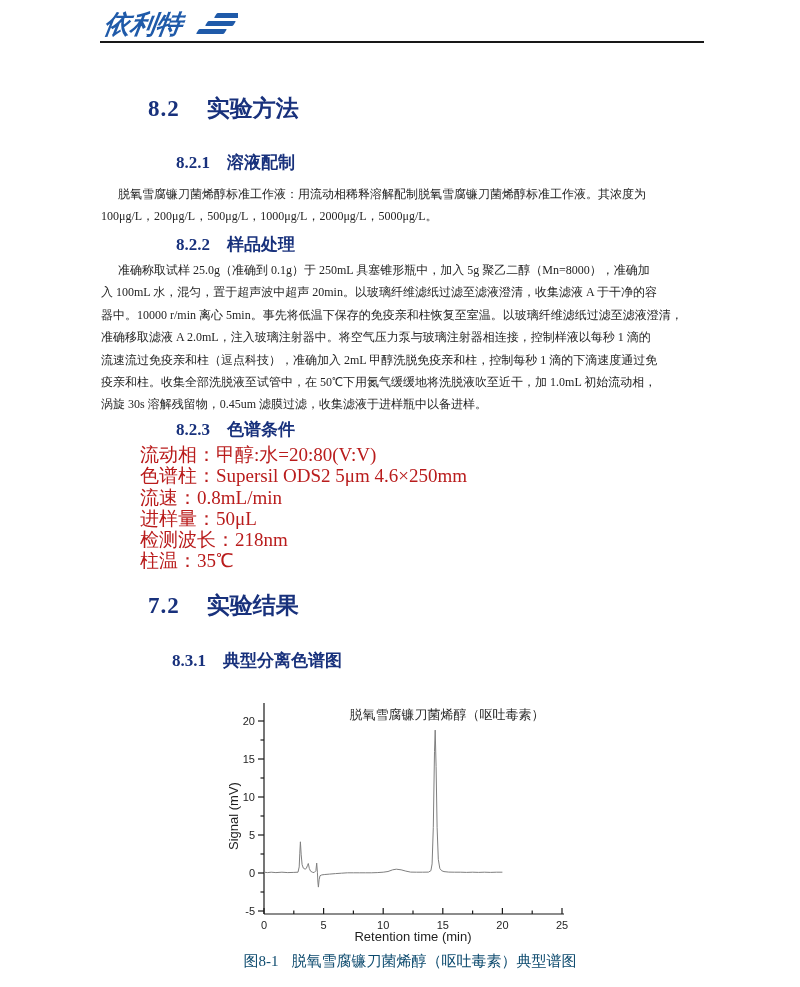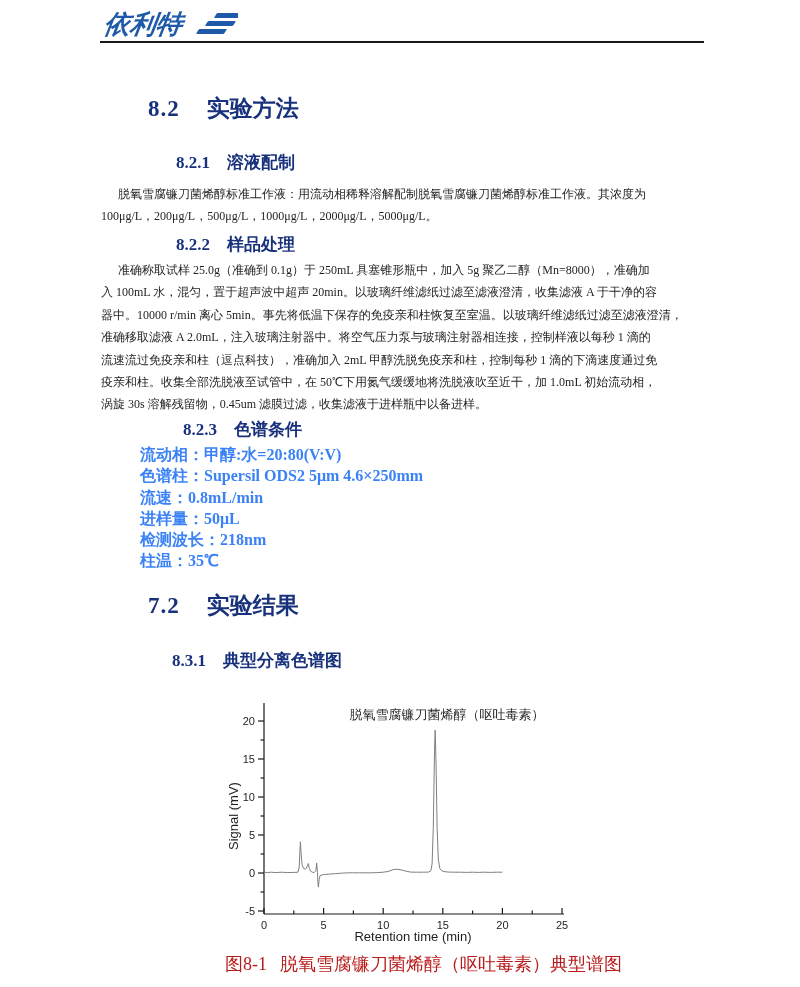--- a/index.html
+++ b/index.html
@@ -14,34 +14,34 @@
   .h2 { position:absolute; font-weight:bold; color:#18317c; font-size:23px; white-space:nowrap; }
   .h2 .num { margin-right:27px; letter-spacing:1px; }
   .h3 { position:absolute; font-weight:bold; color:#18317c; font-size:17px; white-space:nowrap; }
   .h3 .num { margin-right:17px; }
 
   #h82  { left:148px; top:93px; }
   #h821 { left:176px; top:151px; }
   #p821 { left:101px; top:183px; width:610px; }
   #h822 { left:176px; top:233px; }
   #p822 { left:101px; top:259px; width:610px; }
-  #h823 { left:183px; top:418px; }
+  #h823 { left:176px; top:418px; }
   #conds{ left:140px; top:444px; }
   #h83  { left:148px; top:590px; }
   #h831 { left:172px; top:649px; }
 
   .para { position:absolute; font-size:12px; line-height:22.4px; color:#242424; }
   .para .line { white-space:nowrap; }
   .para .line:first-child { text-indent:17px; }
-  .cond-list { position:absolute; font-size:16px; line-height:21.3px; color:#3b82f6;font-weight:bold; }
+  .cond-list { position:absolute; font-size:19px; line-height:21.3px; color:#b91c1c; }
   .cond-list .line { white-space:nowrap; }
 
   .chart-wrap { position:absolute; left:224px; top:692px; width:372px; height:262px; }
   .caption { position:absolute; left:225px; top:952px; width:370px; text-align:center;
-             font-size:18px; color:#b91c1c; white-space:nowrap; }
+             font-size:15px; color:#0c4a6e; white-space:nowrap; }
   .caption .cap-num { margin-right:13px; }
 
   .tick  { font:11px "Liberation Sans", sans-serif; fill:#1e1e1e; }
   .axlab { font:13px "Liberation Sans", sans-serif; fill:#1e1e1e; }
   .annot { font:13px "Liberation Serif", serif; fill:#2a2a2a; }
 </style>
 </head>
 <body>
 
 <div class="page">

